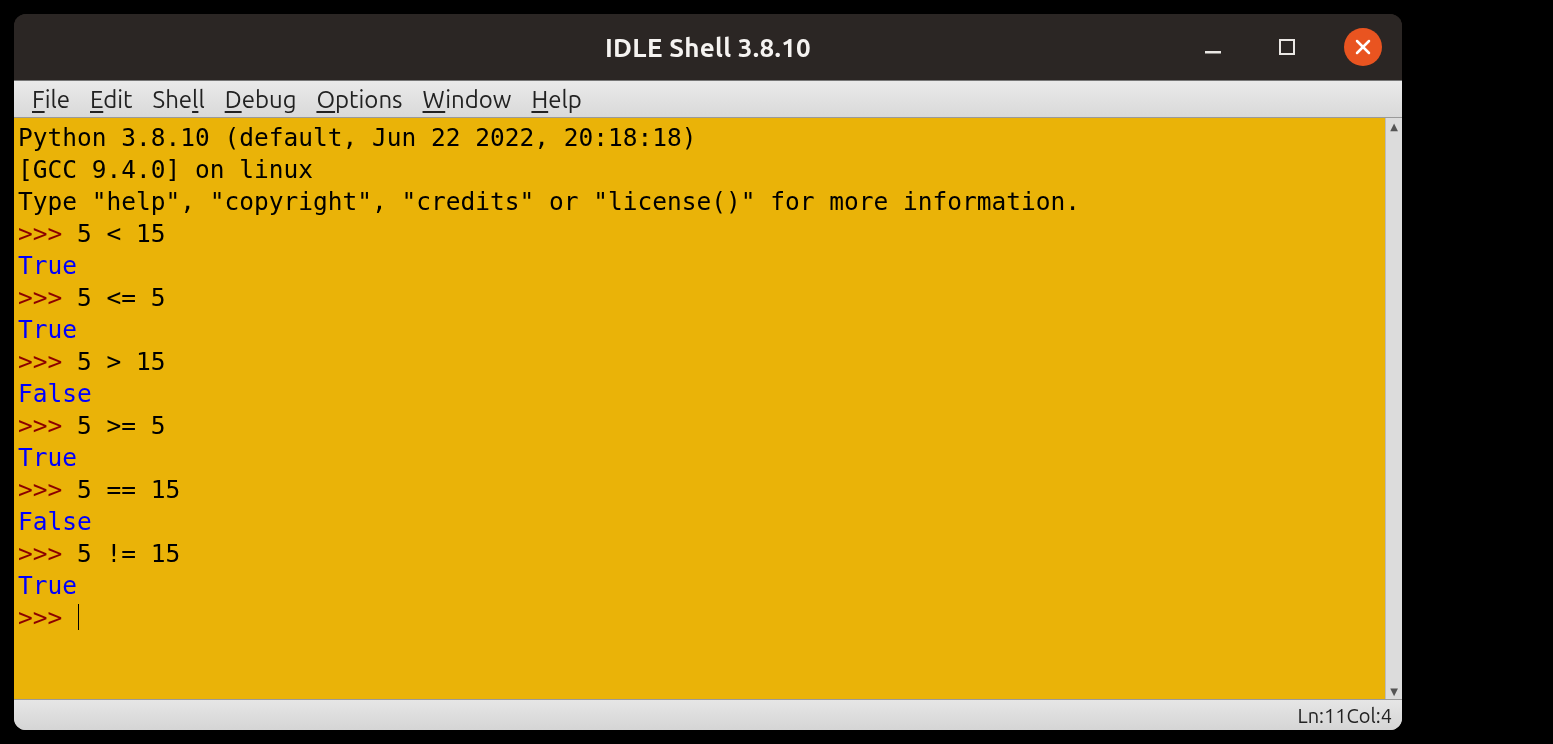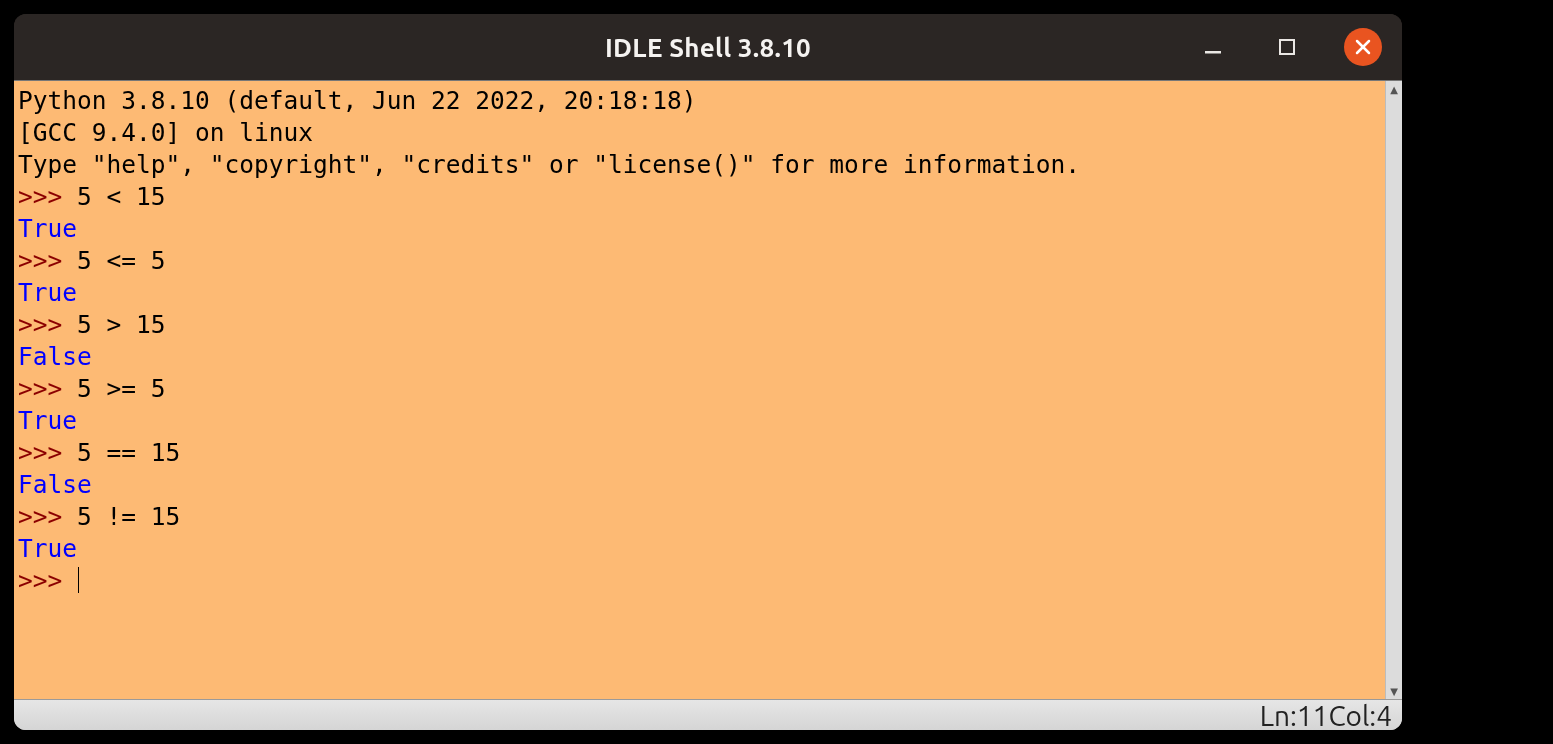--- a/index.html
+++ b/index.html
@@ -88,21 +88,21 @@
   }
   .menu-item {
     padding: 2px 10px;
     cursor: default;
   }
   .menu-item .ul { text-decoration: underline; text-underline-offset: 3px; }
 
   .editor-wrap {
     position: relative;
     flex: 1 1 auto;
-    background: #fdba74;
+    background: #eab308;
     overflow: hidden;
     padding-left: 8px;
   }
   .editor {
     position: absolute;
     inset: 0 16px 0 0;
     font-family: "DejaVu Sans Mono", "Liberation Mono", Menlo, Consolas, monospace;
     font-size: 24.5px;
     line-height: 32px;
     white-space: pre;
@@ -145,21 +145,21 @@
   }
 
   .statusbar {
     height: 30px;
     background: linear-gradient(to bottom, #e6e6e6, #d5d5d5);
     border-top: 1px solid #9a9a9a;
     display: flex;
     justify-content: flex-end;
     align-items: center;
     padding: 0 10px;
-    font-size: 28px;
+    font-size: 20px;
     color: #222;
     flex: 0 0 auto;
   }
 </style>
 </head>
 <body>
 
 <div class="window">
 
   <div class="titlebar">
@@ -179,20 +179,29 @@
         <svg width="18" height="18" viewBox="0 0 18 18">
           <line x1="3" y1="3" x2="15" y2="15" stroke="currentColor" stroke-width="2.5" stroke-linecap="round"></line>
           <line x1="15" y1="3" x2="3" y2="15" stroke="currentColor" stroke-width="2.5" stroke-linecap="round"></line>
         </svg>
       </div>
     </div>
   </div>
 
   <div class="client">
 
+    <div class="menubar">
+      <div class="menu-item"><span class="ul">F</span>ile</div>
+      <div class="menu-item"><span class="ul">E</span>dit</div>
+      <div class="menu-item">She<span class="ul">l</span>l</div>
+      <div class="menu-item"><span class="ul">D</span>ebug</div>
+      <div class="menu-item"><span class="ul">O</span>ptions</div>
+      <div class="menu-item"><span class="ul">W</span>indow</div>
+      <div class="menu-item"><span class="ul">H</span>elp</div>
+    </div>
 
     <div class="editor-wrap">
       <div class="editor" id="editor"><span>Python 3.8.10 (default, Jun 22 2022, 20:18:18) </span>
 <span>[GCC 9.4.0] on linux</span>
 <span>Type "help", "copyright", "credits" or "license()" for more information.</span>
 <span class="prompt">&gt;&gt;&gt; </span><span>5 &lt; 15</span>
 <span class="out">True</span>
 <span class="prompt">&gt;&gt;&gt; </span><span>5 &lt;= 5</span>
 <span class="out">True</span>
 <span class="prompt">&gt;&gt;&gt; </span><span>5 &gt; 15</span>

